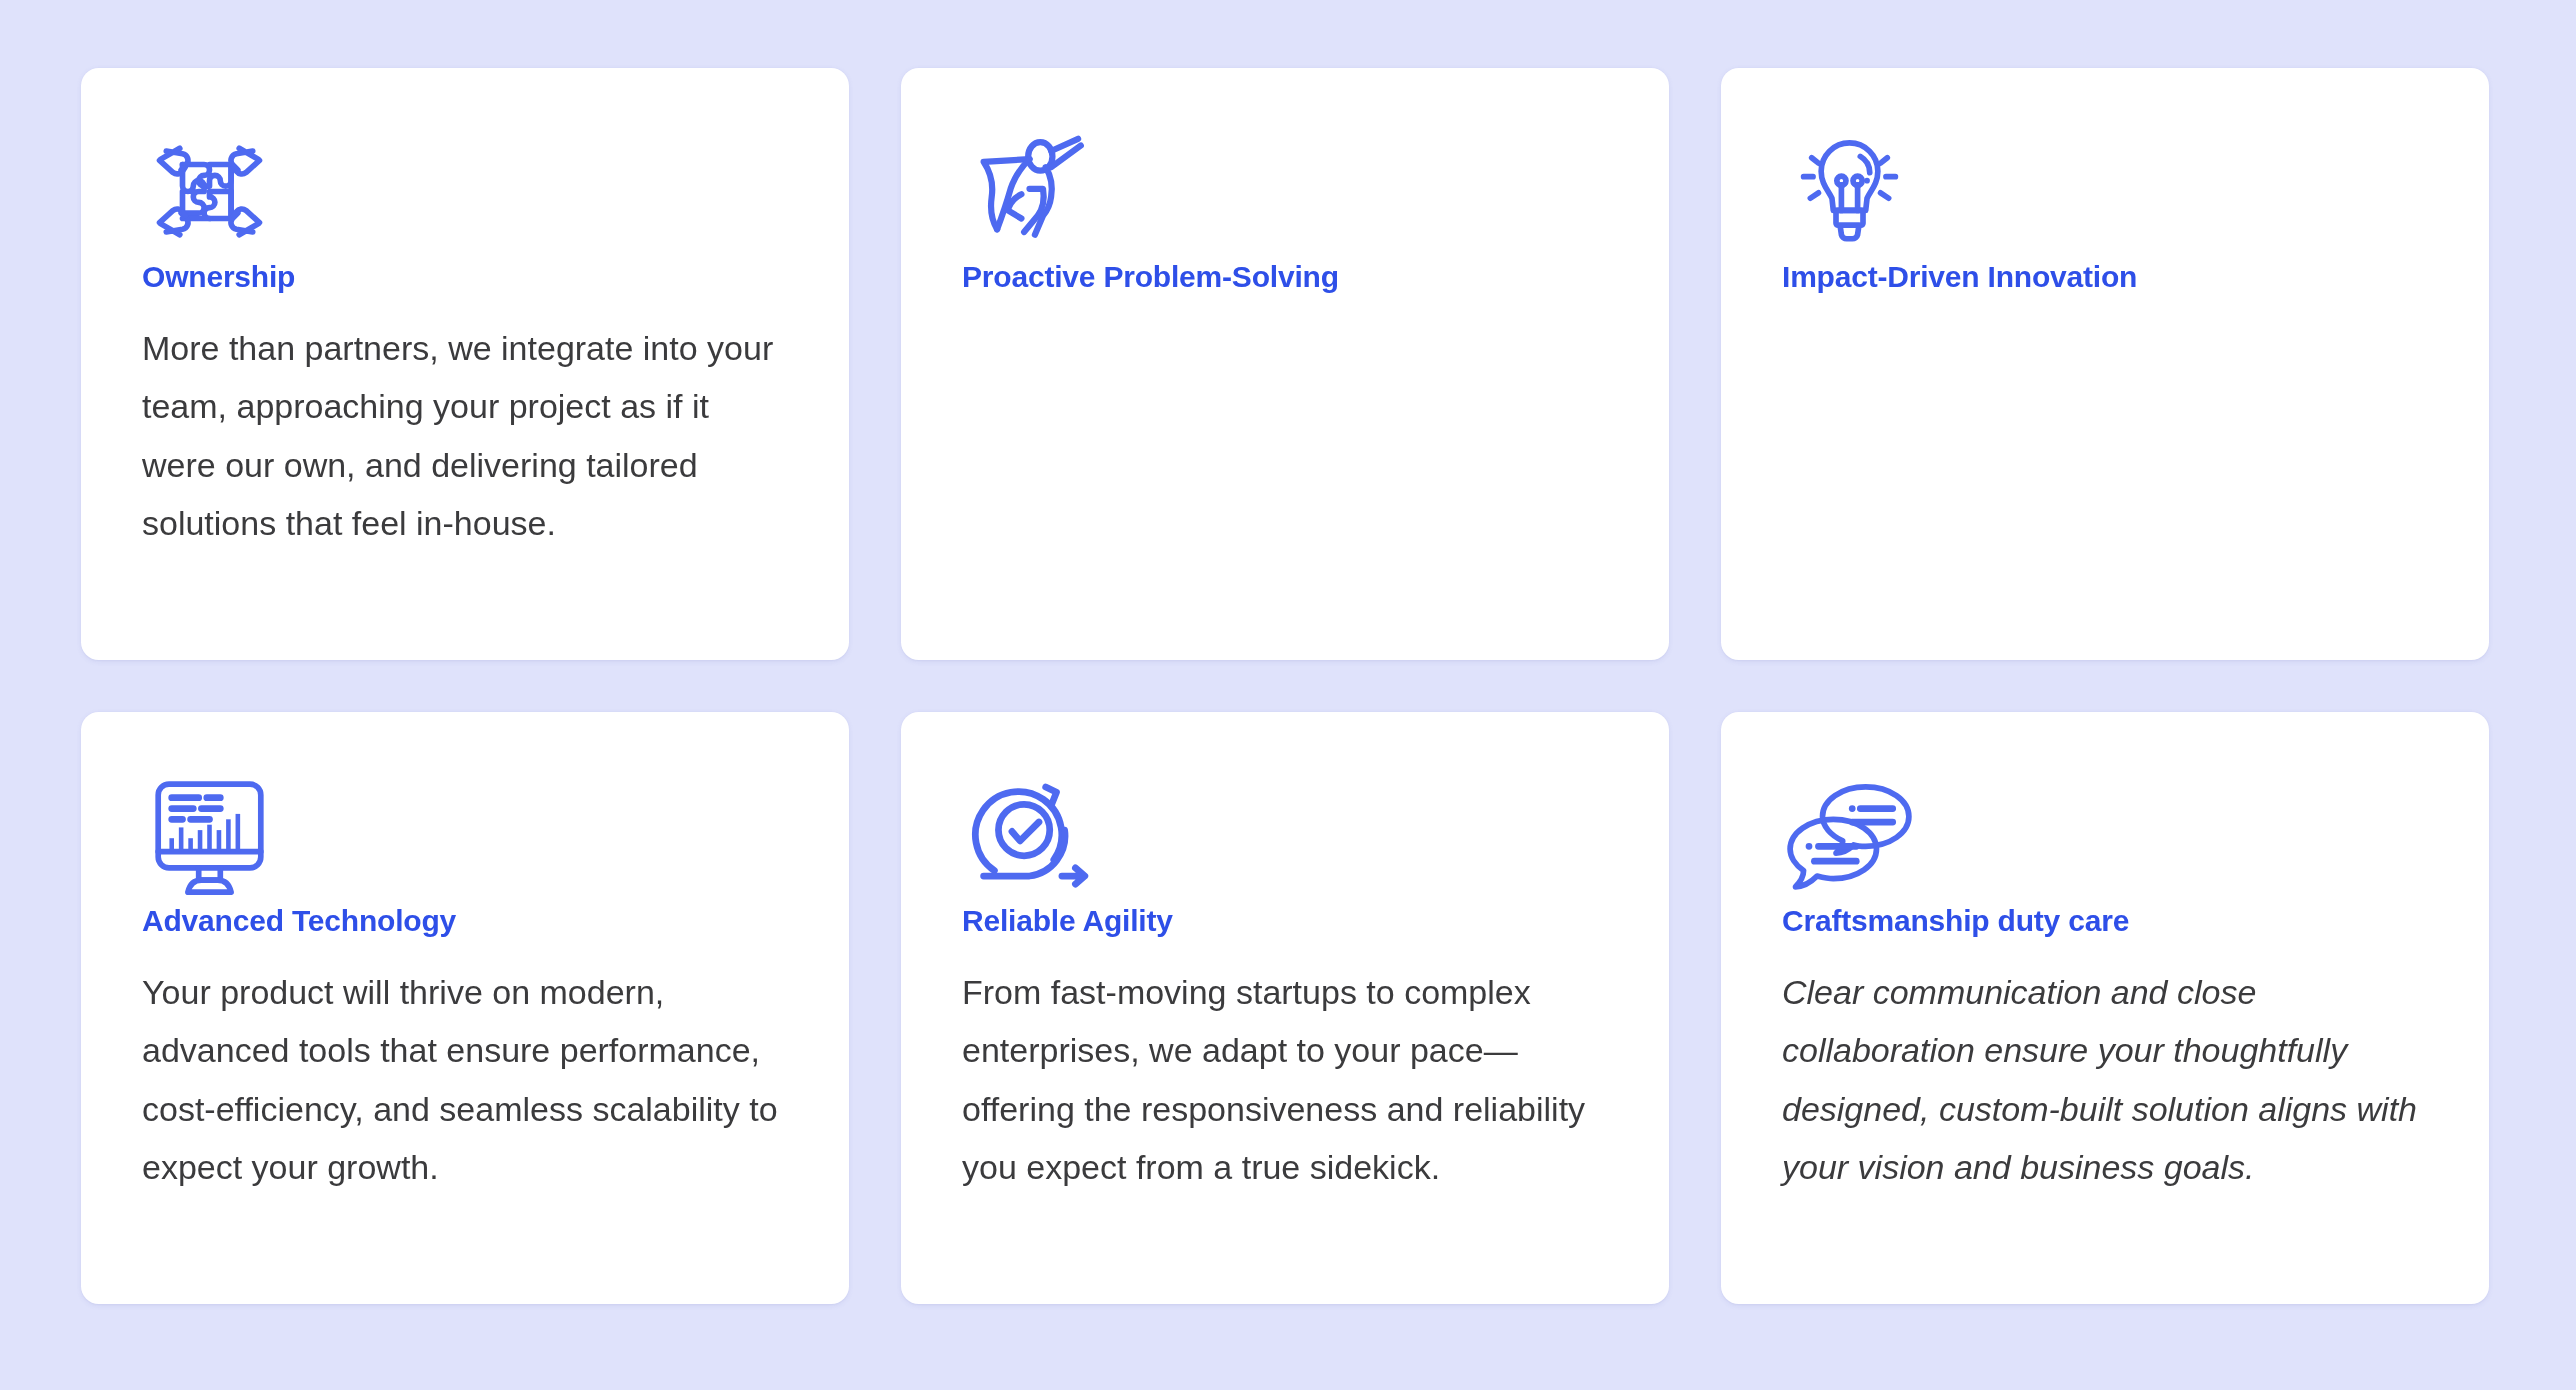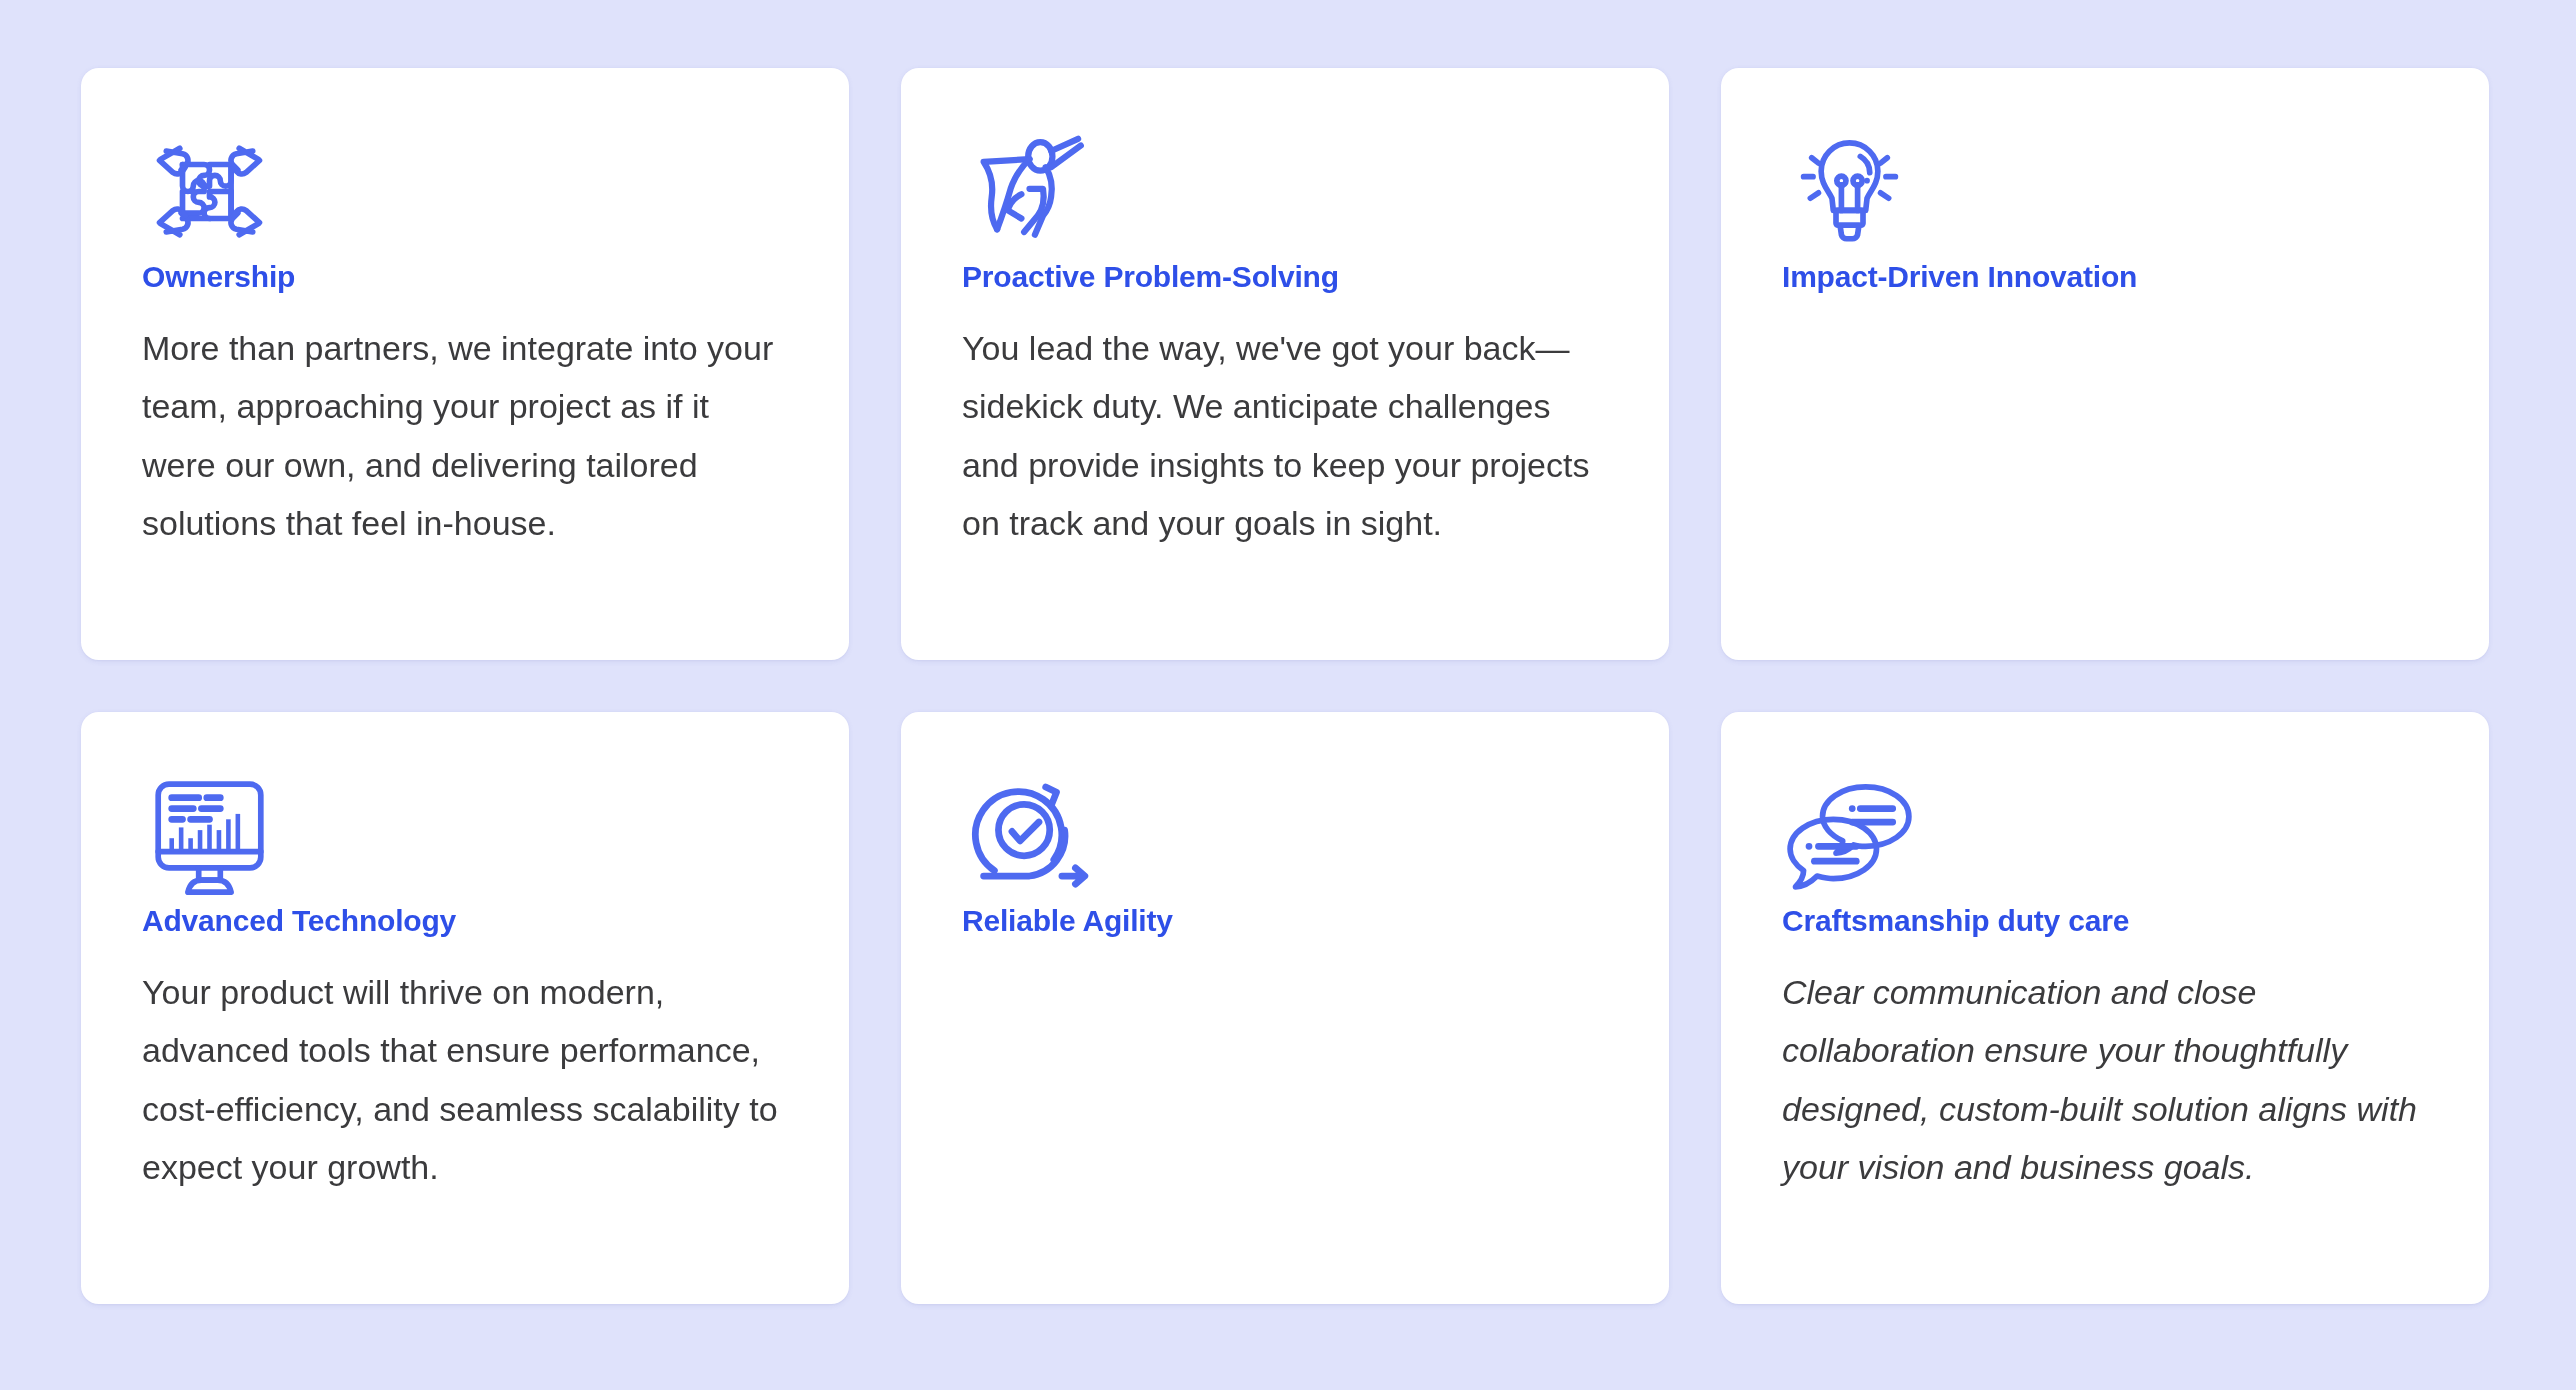--- a/index.html
+++ b/index.html
@@ -130,21 +130,20 @@
 
           <path d="M50 26 L16 28 q8 12 6 26 q-2 14 4 24"></path>
           <path d="M50 26 q-10 10 -14 22 q-4 14 -10 30"></path>
 
           <path d="M62 32 q6 10 4 22 q-1 8 -6 14 l-6 14"></path>
           <path d="M50 48 h10 q2 12 -4 20 l-10 12"></path>
           <path d="M44 52 q-8 4 -10 12 l10 6"></path>
         </svg>
       </span>
       <h3 class="card-title">Proactive Problem-Solving</h3>
-      <p class="card-desc">You lead the way, we've got your back—sidekick duty. We anticipate challenges and provide insights to keep your projects on track and your goals in sight.</p>
     </article>
 
     <article class="feature-card">
       <span class="card-icon">
         <svg viewBox="0 0 100 100" fill="none" stroke="#4e6af0" stroke-width="4.2" stroke-linecap="round" stroke-linejoin="round">
 
           <path d="M50 14 a21 21 0 0 1 21 21 c0 9 -5 14 -8 20 l-1 9 h-24 l-1 -9 c-3 -6 -8 -11 -8 -20 a21 21 0 0 1 21 -21z"></path>
 
           <circle cx="44" cy="42" r="3.4"></circle>
           <circle cx="56" cy="42" r="3.4"></circle>
@@ -205,20 +204,21 @@
 
           <path d="M76 46 a30 30 0 0 1 -26 34 h-34"></path>
 
           <circle cx="46" cy="46" r="19"></circle>
           <path d="M37 47 l6 7 l14 -14"></path>
 
           <path d="M74 80 h16 M84 74 l7 6 l-7 6"></path>
         </svg>
       </span>
       <h3 class="card-title">Reliable Agility</h3>
+      <p class="card-desc">From fast-moving startups to complex enterprises, we adapt to your pace—offering the responsiveness and reliability you expect from a true sidekick.</p>
     </article>
 
     <article class="feature-card">
       <span class="card-icon">
         <svg viewBox="0 0 100 100" fill="none" stroke="#4e6af0" stroke-width="4.2" stroke-linecap="round" stroke-linejoin="round">
 
           <path d="M62 14 c18 0 32 10 32 22 c0 12 -14 22 -32 22 c-3 0 -6 0 -9 -1
                    c-3 3 -8 6 -13 6 c3 -3 5 -6 5 -9 c-9 -4 -15 -11 -15 -18
                    c0 -12 14 -22 32 -22z"></path>
           <g stroke-width="5" stroke-linecap="round">

